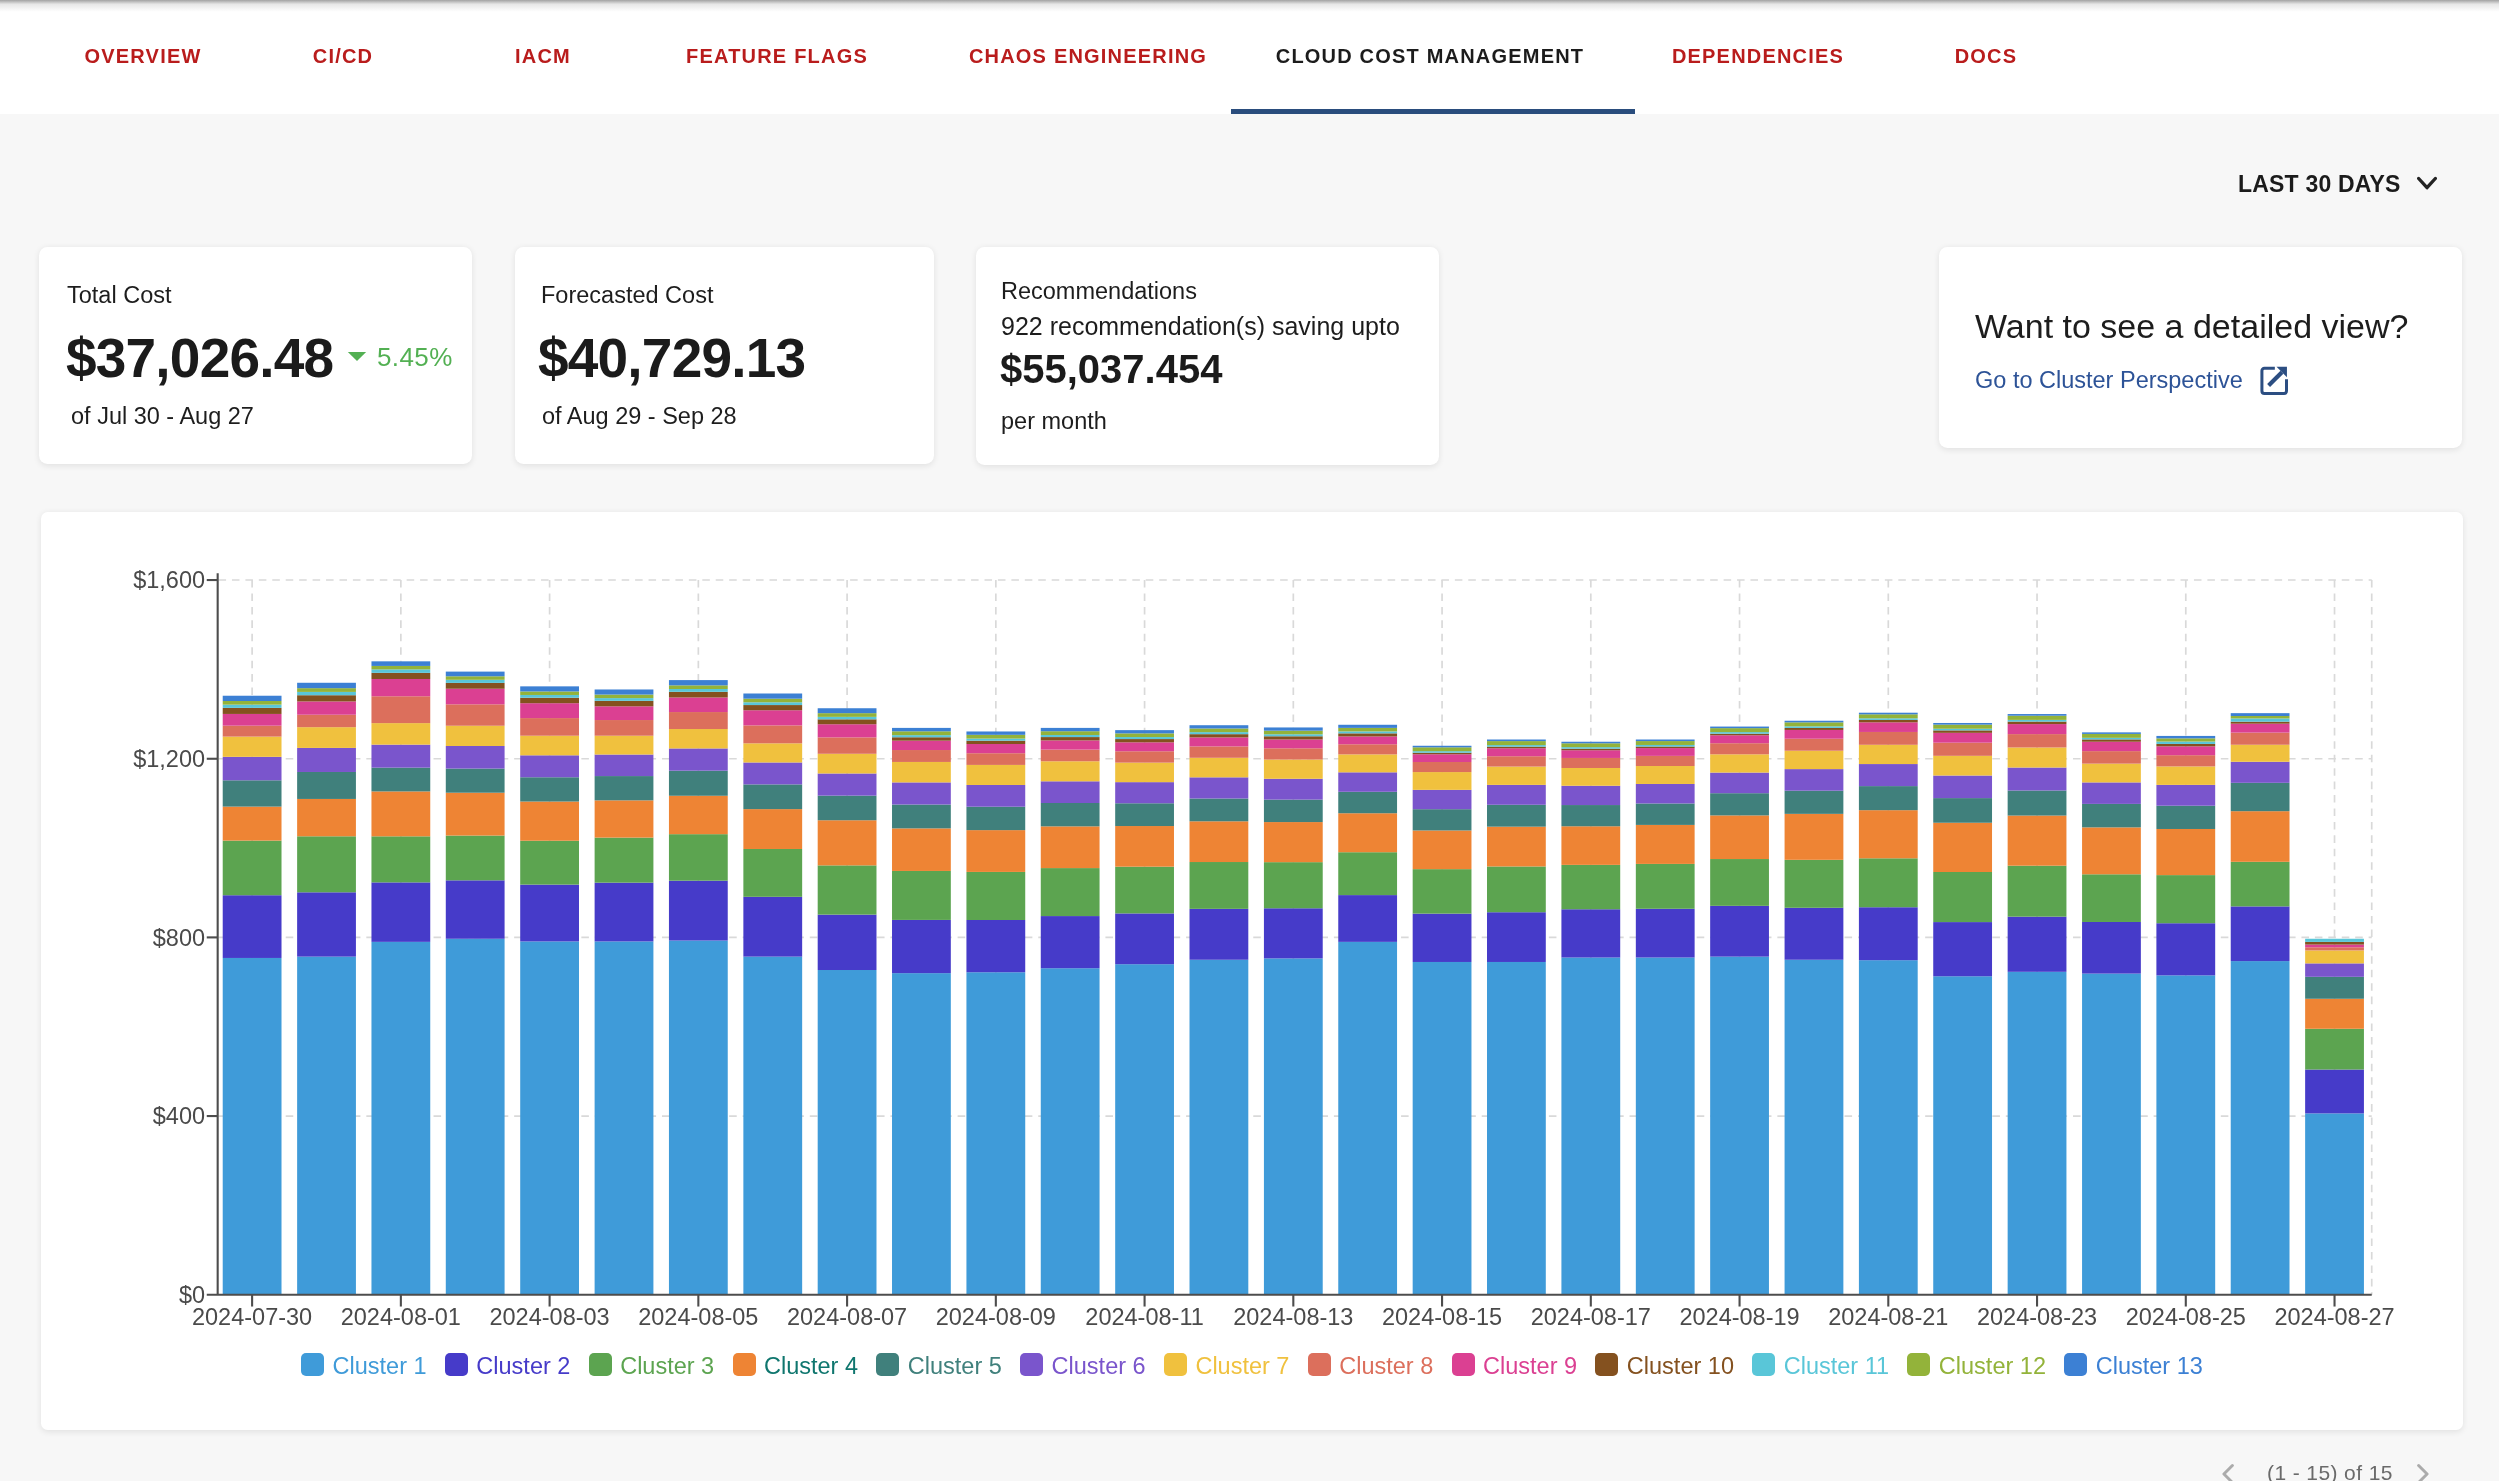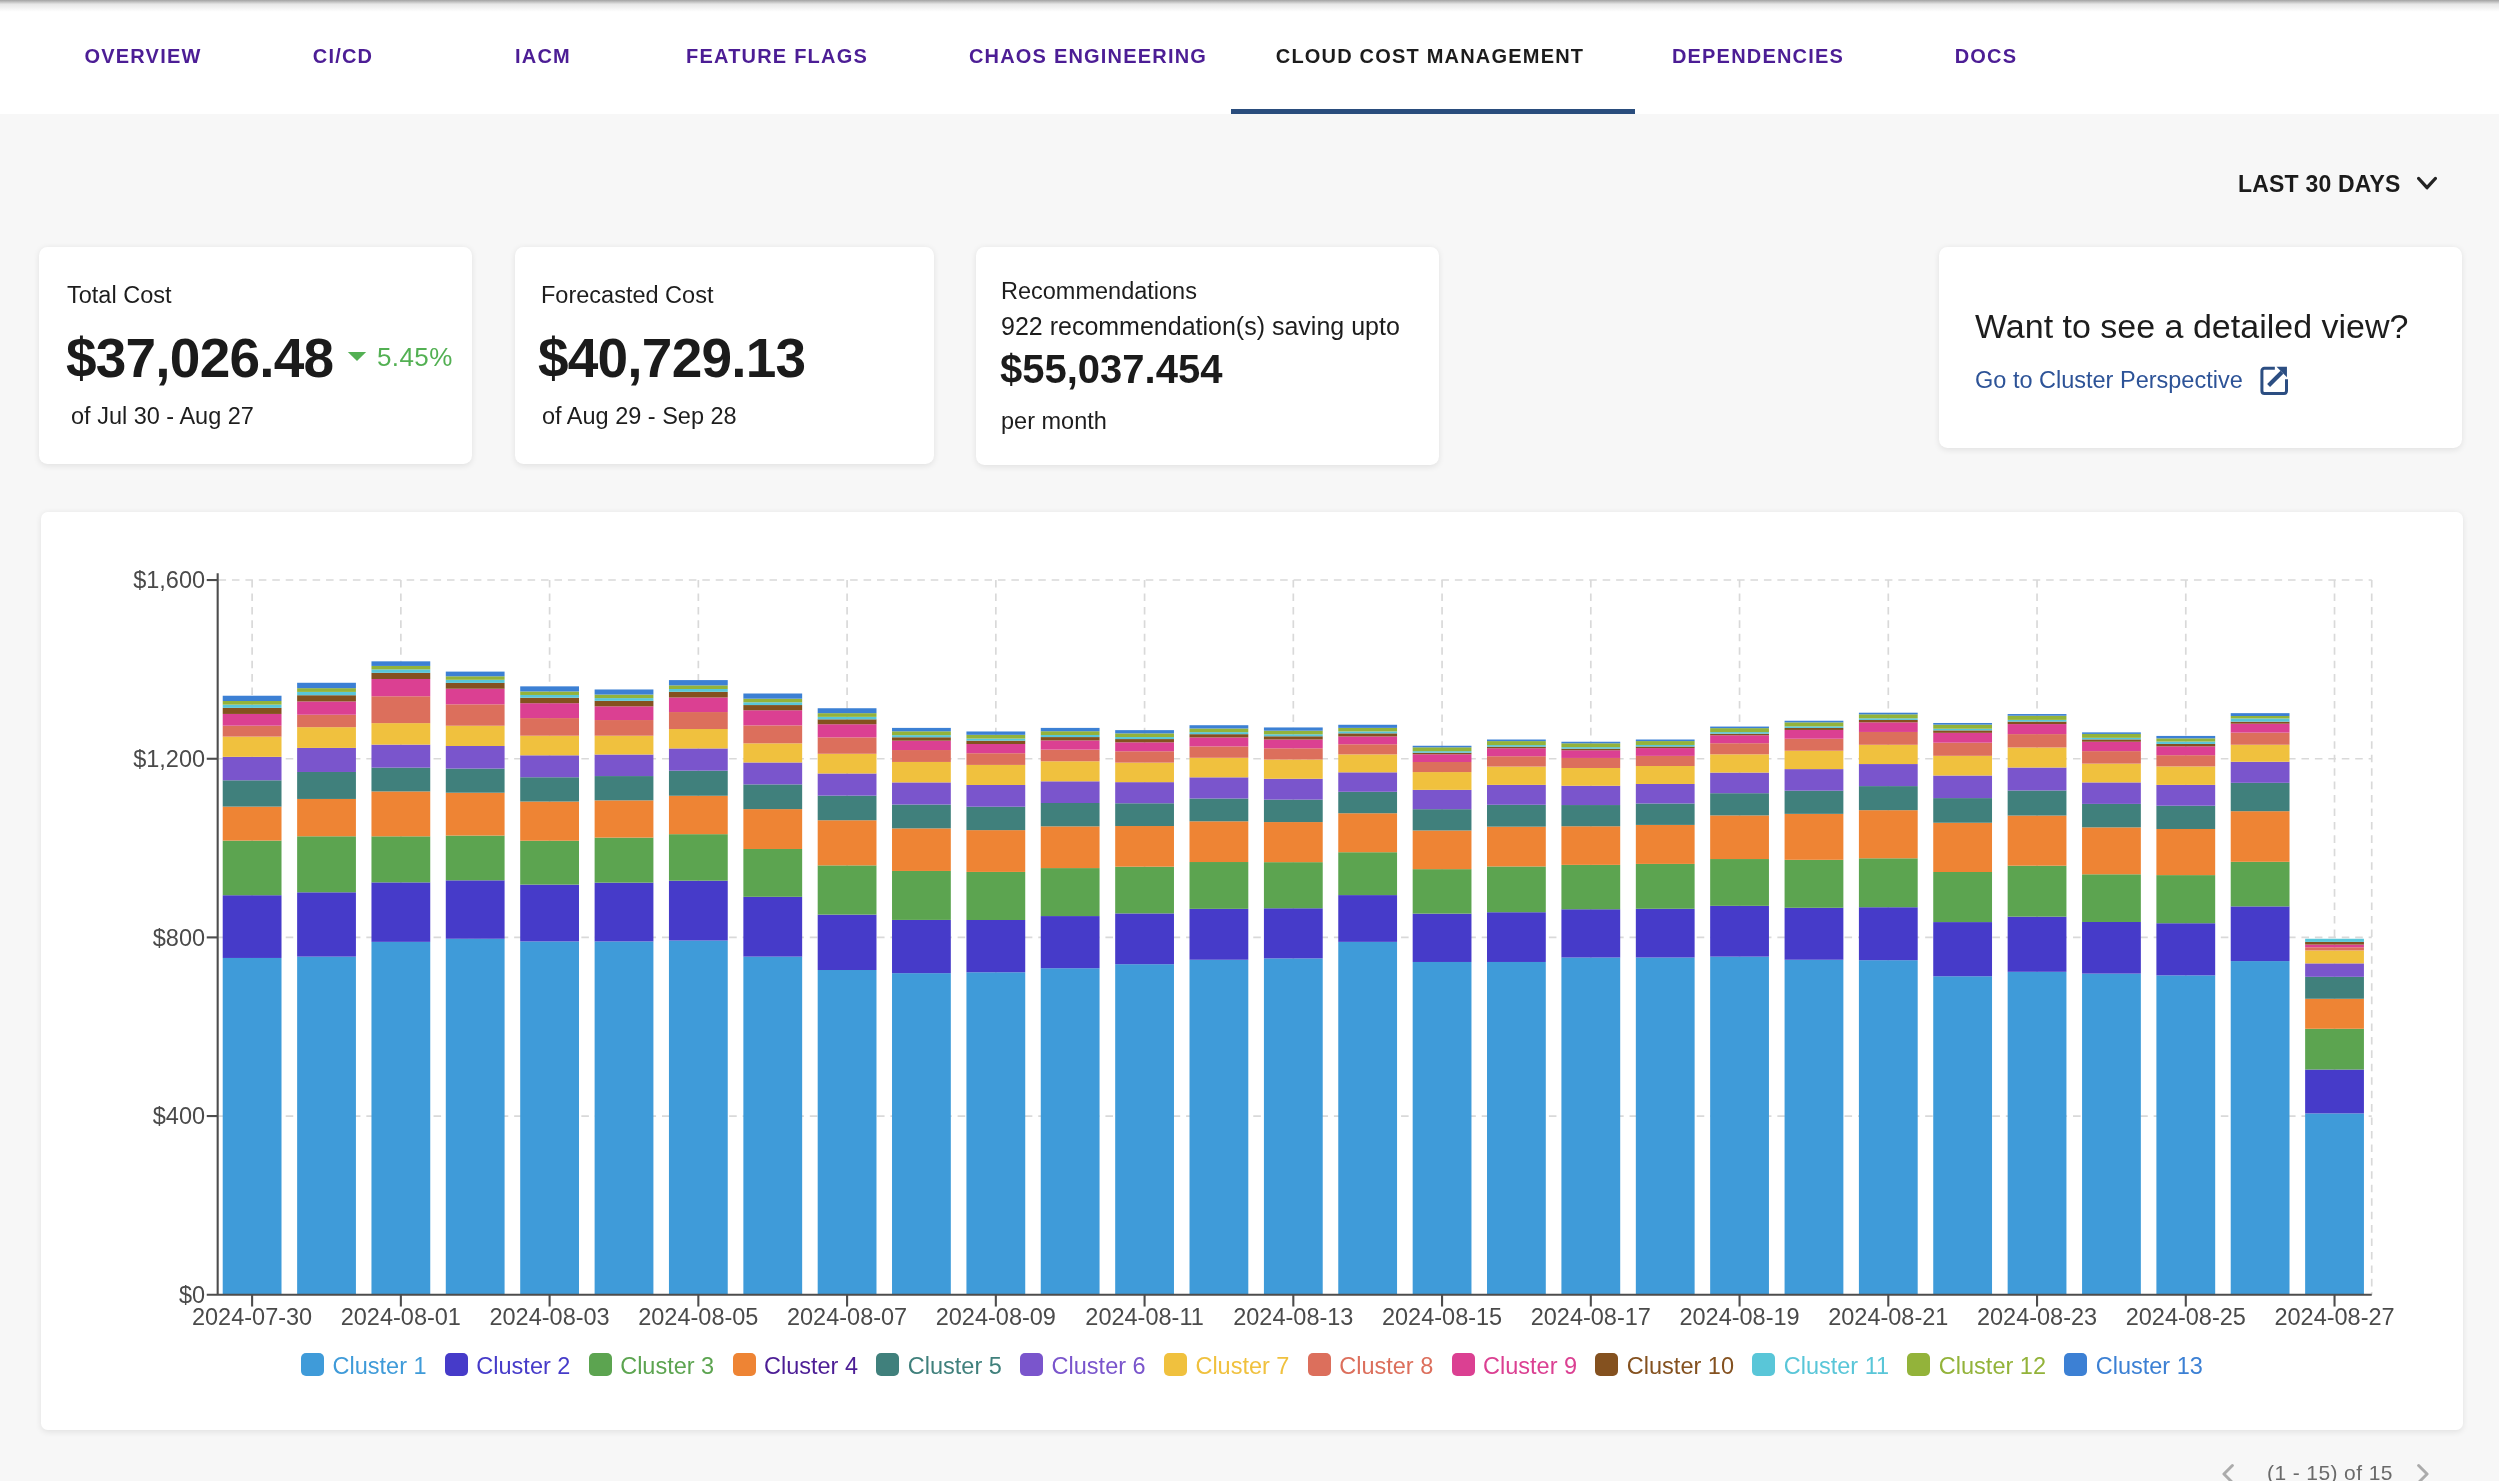--- a/index.html
+++ b/index.html
@@ -1,20 +1,20 @@
 <!DOCTYPE html>
 <html style="font-size:13.4px"><head><meta charset="utf-8">
 <style>
 *{margin:0;padding:0;box-sizing:border-box}
 html,body{width:2500px;height:1482px;overflow:hidden;background:#f7f7f7;
   font-family:"Liberation Sans",sans-serif;position:relative}
 .abs{position:absolute}
 .nav{position:absolute;left:0;top:0;width:2500px;height:114px;background:#fff}
 .tab{position:absolute;top:45px;transform:translateX(-50%);font-size:20px;font-weight:700;
-  letter-spacing:1.2px;color:#4c1d95;white-space:nowrap}
+  letter-spacing:1.2px;color:#b91c1c;white-space:nowrap}
 .tab.active{color:#1c1c1c}
 .underline{position:absolute;left:1231px;top:109px;width:404px;height:5px;background:#2a4d7d}
 .topshadow{position:absolute;left:0;top:0;width:2500px;height:11.8px;
   background:linear-gradient(to bottom,rgba(70,70,70,.5),rgba(120,120,120,.18) 4.2px,rgba(255,255,255,0) 11.8px)}
 .card{position:absolute;background:#fff;border-radius:8.4px;box-shadow:0 1.7px 6.7px rgba(0,0,0,.09)}
 .t24{font-size:25px;color:#1d1d1d;line-height:1}
 .t28{font-size:23.5px;color:#1d1d1d;line-height:1}
 .big{font-size:55px;font-weight:700;color:#1b1b1b;letter-spacing:-0.8px;line-height:1}
 .green{color:#53b053}
 .link{color:#2d5397}
@@ -517,21 +517,21 @@
       <span class="sw" style="background:#3F9BD9"></span>
       <span class="lt" style="color:#3F9BD9">Cluster 1</span>
     </span><span class="li">
       <span class="sw" style="background:#463BC9"></span>
       <span class="lt" style="color:#463BC9">Cluster 2</span>
     </span><span class="li">
       <span class="sw" style="background:#5CA450"></span>
       <span class="lt" style="color:#5CA450">Cluster 3</span>
     </span><span class="li">
       <span class="sw" style="background:#EE8434"></span>
-      <span class="lt" style="color:#4c1d95">Cluster 4</span>
+      <span class="lt" style="color:#0f766e">Cluster 4</span>
     </span><span class="li">
       <span class="sw" style="background:#40807C"></span>
       <span class="lt" style="color:#40807C">Cluster 5</span>
     </span><span class="li">
       <span class="sw" style="background:#7A55CC"></span>
       <span class="lt" style="color:#7A55CC">Cluster 6</span>
     </span><span class="li">
       <span class="sw" style="background:#F0C13E"></span>
       <span class="lt" style="color:#F0C13E">Cluster 7</span>
     </span><span class="li">

